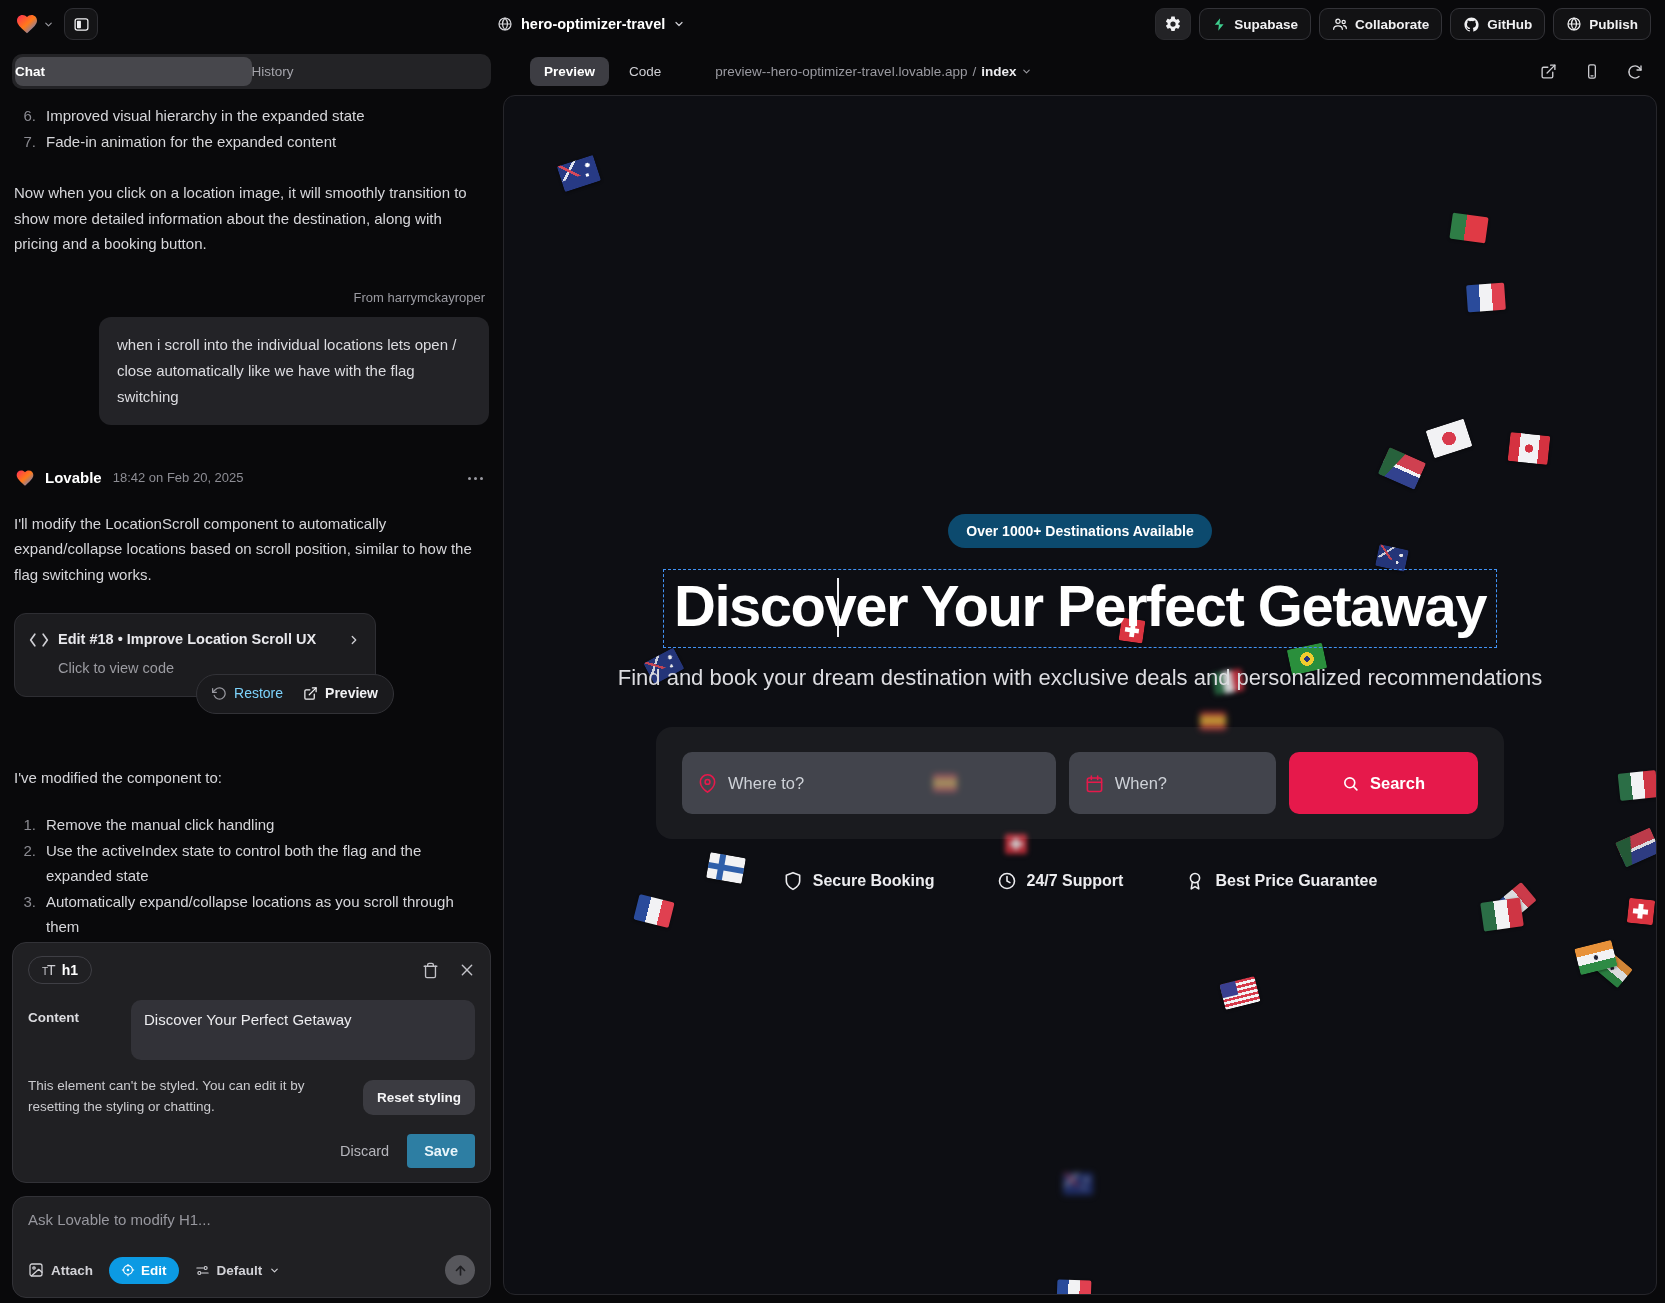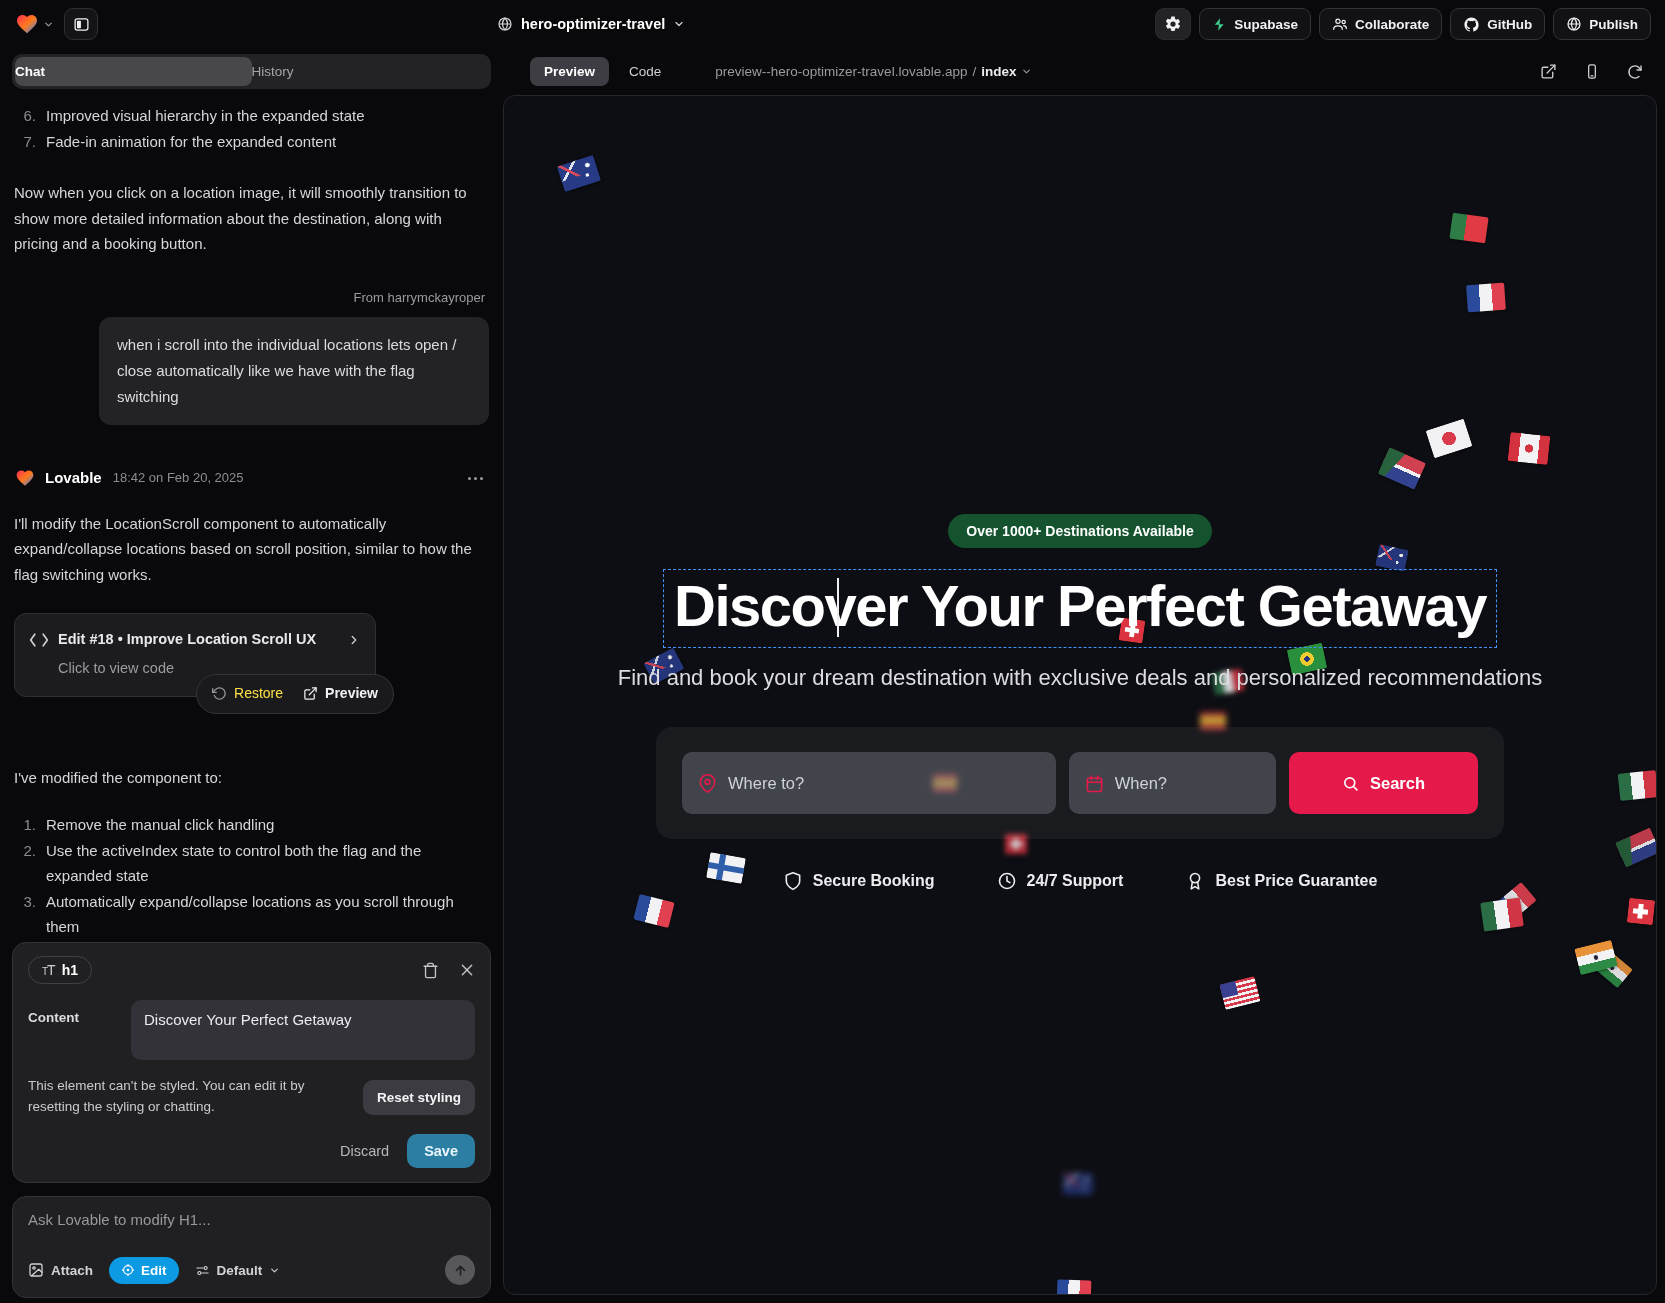--- a/index.html
+++ b/index.html
@@ -43,41 +43,41 @@
   .more-dots { margin-left:auto; display:flex; gap:3px; padding:4px 6px; cursor:pointer; }
   .more-dots i { width:3px; height:3px; border-radius:50%; background:#9a9aa1; }
   .editcard-wrap { position:relative; margin-top:26px; margin-bottom:68px; width:362px; }
   .editcard { background:#1c1c1f; border:1px solid #2e2e33; border-radius:12px; padding:13px 14px 15px 14px; cursor:pointer; }
   .editcard .trow { display:flex; align-items:center; gap:9px; }
   .editcard .etitle { color:#e8e8ec; font-size:14.5px; font-weight:700; }
   .editcard .chev { margin-left:auto; color:#cfcfd4; }
   .editcard .esub { margin-top:4px; padding-left:29px; color:#9b9ba1; font-size:14.5px; }
   .restore-pill { position:absolute; right:-18px; bottom:-17px; display:flex; align-items:center; gap:20px; background:#1a1a1d; border:1px solid #323237; border-radius:999px; padding:7px 15px; font-size:14px; }
   .restore-pill .ritem { display:flex; align-items:center; gap:7px; cursor:pointer; }
-  .restore-pill .muted { color:#fde047; }
+  .restore-pill .muted { color:#7dd3fc; }
   .restore-pill .lit { color:#f2f2f4; font-weight:600; }
 
   
   .editor-card { background:#202023; border:1px solid #323237; border-radius:14px; padding:13px 15px 14px 15px; margin-top:10px; }
   .ed-head { display:flex; align-items:center; }
   .tag-pill { display:flex; align-items:center; gap:7px; border:1px solid #3f3f45; border-radius:999px; padding:5px 13px; color:#fff; font-size:14px; font-weight:600; }
   .type-icon { color:#cfcfd4; font-weight:400; letter-spacing:-1px; }
   .type-icon .sm { font-size:10px; }
   .type-icon .lg { font-size:14px; }
   .ed-actions { margin-left:auto; display:flex; align-items:center; gap:20px; color:#c3c3c9; }
   .ed-actions > * { cursor:pointer; }
   .ed-row { display:flex; margin-top:16px; }
   .ed-label { width:103px; flex:none; padding-top:10px; font-size:13.5px; font-weight:700; color:#dcdce0; }
   .ed-textarea { flex:1; height:60px; background:#323238; border:none; border-radius:10px; resize:none; color:#ececef; font-size:15px; font-family:"Liberation Sans",sans-serif; padding:11px 13px; outline:none; }
   .ed-note-row { display:flex; align-items:center; gap:18px; margin-top:16px; }
   .ed-note { flex:1; font-size:13.5px; line-height:1.55; color:#cacace; }
   .reset-btn { flex:none; background:#3b3b41; border:none; border-radius:10px; color:#f4f4f6; font-size:13.5px; font-weight:700; padding:10px 14px; cursor:pointer; }
   .ed-foot { display:flex; justify-content:flex-end; align-items:center; gap:18px; margin-top:16px; }
   .discard-btn { background:none; border:none; color:#b6b6bc; font-size:14.5px; cursor:pointer; }
-  .save-btn { background:#2d7ea3; border:none; border-radius:10px; color:#eaf6fb; font-size:14.5px; font-weight:600; padding:9px 17px; cursor:pointer; }
+  .save-btn { background:#2d7ea3; border:none; border-radius:4px; color:#eaf6fb; font-size:14.5px; font-weight:600; padding:9px 17px; cursor:pointer; }
 
   
   .composer { background:#202023; border:1px solid #323237; border-radius:14px; padding:14px 15px 12px 15px; margin-top:13px; }
   .composer-input { width:100%; background:transparent; border:none; outline:none; color:#e5e5e8; font-size:15px; font-family:"Liberation Sans",sans-serif; resize:none; height:30px; }
   .composer-input::placeholder { color:#97979e; }
   .composer-row { display:flex; align-items:center; gap:16px; margin-top:10px; }
   .comp-item { display:flex; align-items:center; gap:7px; color:#d2d2d7; font-size:13.5px; font-weight:600; cursor:pointer; }
   .edit-pill { display:flex; align-items:center; gap:6px; background:#0c9ae3; border-radius:999px; padding:6px 12px; color:#fff; font-size:13.5px; font-weight:700; cursor:pointer; }
   .send-btn { margin-left:auto; width:30px; height:30px; border-radius:50%; background:#57575c; display:flex; align-items:center; justify-content:center; cursor:pointer; }
 
@@ -110,21 +110,21 @@
       radial-gradient(circle at 70% 65%,#fff 0 5%,rgba(0,0,0,0) 6%),
       linear-gradient(45deg,rgba(0,0,0,0) 45%,#d5495a 45% 55%,rgba(0,0,0,0) 55%) 0 0/55% 60% no-repeat,
       linear-gradient(-45deg,rgba(0,0,0,0) 45%,#e0e3ef 45% 55%,rgba(0,0,0,0) 55%) 0 0/55% 60% no-repeat,
       #273a85; }
   .flag-za { background:
       linear-gradient(110deg,#27623c 0 34%,rgba(0,0,0,0) 35%),
       linear-gradient(180deg,#cf4050 0 44%,#f2f2f4 44% 56%,#32428e 56%); }
 
   
   .hero { position:absolute; inset:0; display:flex; flex-direction:column; align-items:center; padding-top:418px; }
-  .badge { background:#14532d; border-radius:999px; padding:9px 18px; color:#fff; font-size:14px; font-weight:700; }
+  .badge { background:#0c4a6e; border-radius:999px; padding:9px 18px; color:#fff; font-size:14px; font-weight:700; }
   .h1-box { position:relative; margin-top:21px; border:1.5px dashed #4293f5; padding:2px 10px 8px 10px; }
   .hero-title { color:#fff; font-size:58px; font-weight:800; letter-spacing:-1.5px; white-space:nowrap; }
   .caret { position:absolute; left:173px; top:8px; bottom:10px; width:2px; background:#efeff2; }
   .hero-sub { margin-top:17px; font-size:22px; color:#dcdce0; }
   .search-card { margin-top:36px; width:848px; background:rgba(255,255,255,0.055); border-radius:16px; padding:25px 26px; display:flex; gap:13px; }
   .s-input { display:flex; align-items:center; gap:11px; background:rgba(132,138,150,0.38); border-radius:10px; height:62px; padding:0 16px; }
   .s-input input { background:transparent; border:none; outline:none; color:#e8eaee; font-size:16.5px; font-family:"Liberation Sans",sans-serif; width:100%; }
   .s-input input::placeholder { color:#ced2d8; }
   .s-where { flex:1.95; }
   .s-when { flex:1; }

